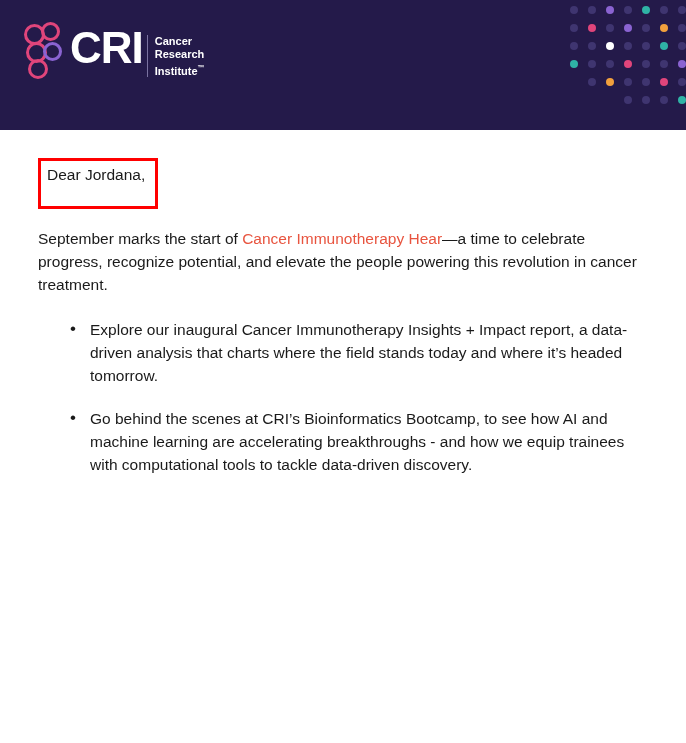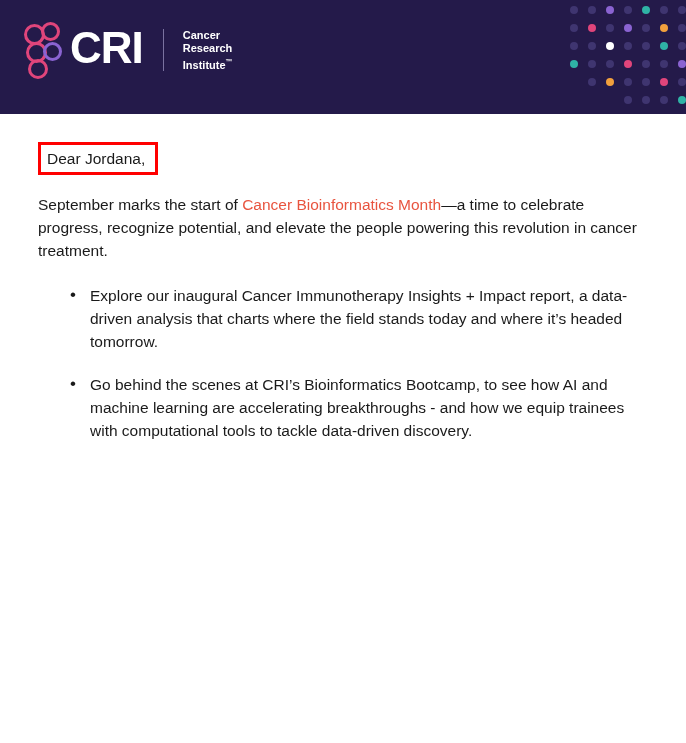--- a/index.html
+++ b/index.html
@@ -11,21 +11,21 @@
     width: 686px;
     height: 743px;
     font-family: "Liberation Sans", sans-serif;
     color: #1a1a1a;
     overflow: hidden;
   }
 
   
   .email-header {
     position: relative;
-    height: 114px;
+    height: 130px;
     background: #241a4a;
     overflow: hidden;
   }
   .dot-field {
     position: absolute;
     top: 0;
     right: 0;
     width: 120px;
     height: 110px;
   }
@@ -55,46 +55,46 @@
 
   .logo-cri {
     font-family: "Liberation Sans", sans-serif;
     font-weight: bold;
     font-size: 44px;
     letter-spacing: -1px;
     color: #ffffff;
     line-height: 44px;
   }
   .logo-words {
-    margin-left: 20px;
-    padding-left: 19px;
+    margin-left: 4px;
+    padding-left: 7px;
     border-left: 1px solid #7a72a0;
     color: #ffffff;
     font-size: 11px;
     line-height: 13px;
     font-weight: bold;
     position: relative;
-    top: 2px;
+    top: 8px;
   }
   .logo-words .tm {
     font-size: 7px;
     vertical-align: super;
   }
 
   
   .email-body {
     padding: 28px 40px 0 38px;
     font-size: 15.5px;
     line-height: 22px;
     color: #1a1a1a;
   }
   .greeting-box {
     display: inline-block;
     border: 3px solid #ff0000;
-    padding: 5px 10px 4px 6px;
+    padding: 5px 10px 22px 6px;
     margin-bottom: 18px;
   }
   .greeting {
     font-size: 15.5px;
     line-height: 18px;
     color: #1a1a1a;
   }
   p.para {
     margin: 0 0 22px 0;
     font-size: 15.5px;
@@ -193,20 +193,20 @@
     </div>
   </div>
 </div>
 
 <div class="email-body">
 
   <div class="greeting-box">
     <div class="greeting">Dear Jordana,</div>
   </div>
 
-  <p class="para"><span>September marks the start of </span><a class="highlight-link" href="#">Cancer Bioinformatics Month</a><span>—a time to celebrate progress, recognize potential, and elevate the people powering this revolution in cancer treatment.</span></p>
+  <p class="para"><span>September marks the start of </span><a class="highlight-link" href="#">Cancer Immunotherapy Hear</a><span>—a time to celebrate progress, recognize potential, and elevate the people powering this revolution in cancer treatment.</span></p>
 
 
   <ul class="bullets">
     <li>Explore our inaugural Cancer Immunotherapy Insights + Impact report, a data-driven analysis that charts where the field stands today and where it’s headed tomorrow.</li>
     <li>Go behind the scenes at CRI’s Bioinformatics Bootcamp, to see how AI and machine learning are accelerating breakthroughs - and how we equip trainees with computational tools to tackle data-driven discovery.</li>
   </ul>
 </div>
 
 </body></html>

